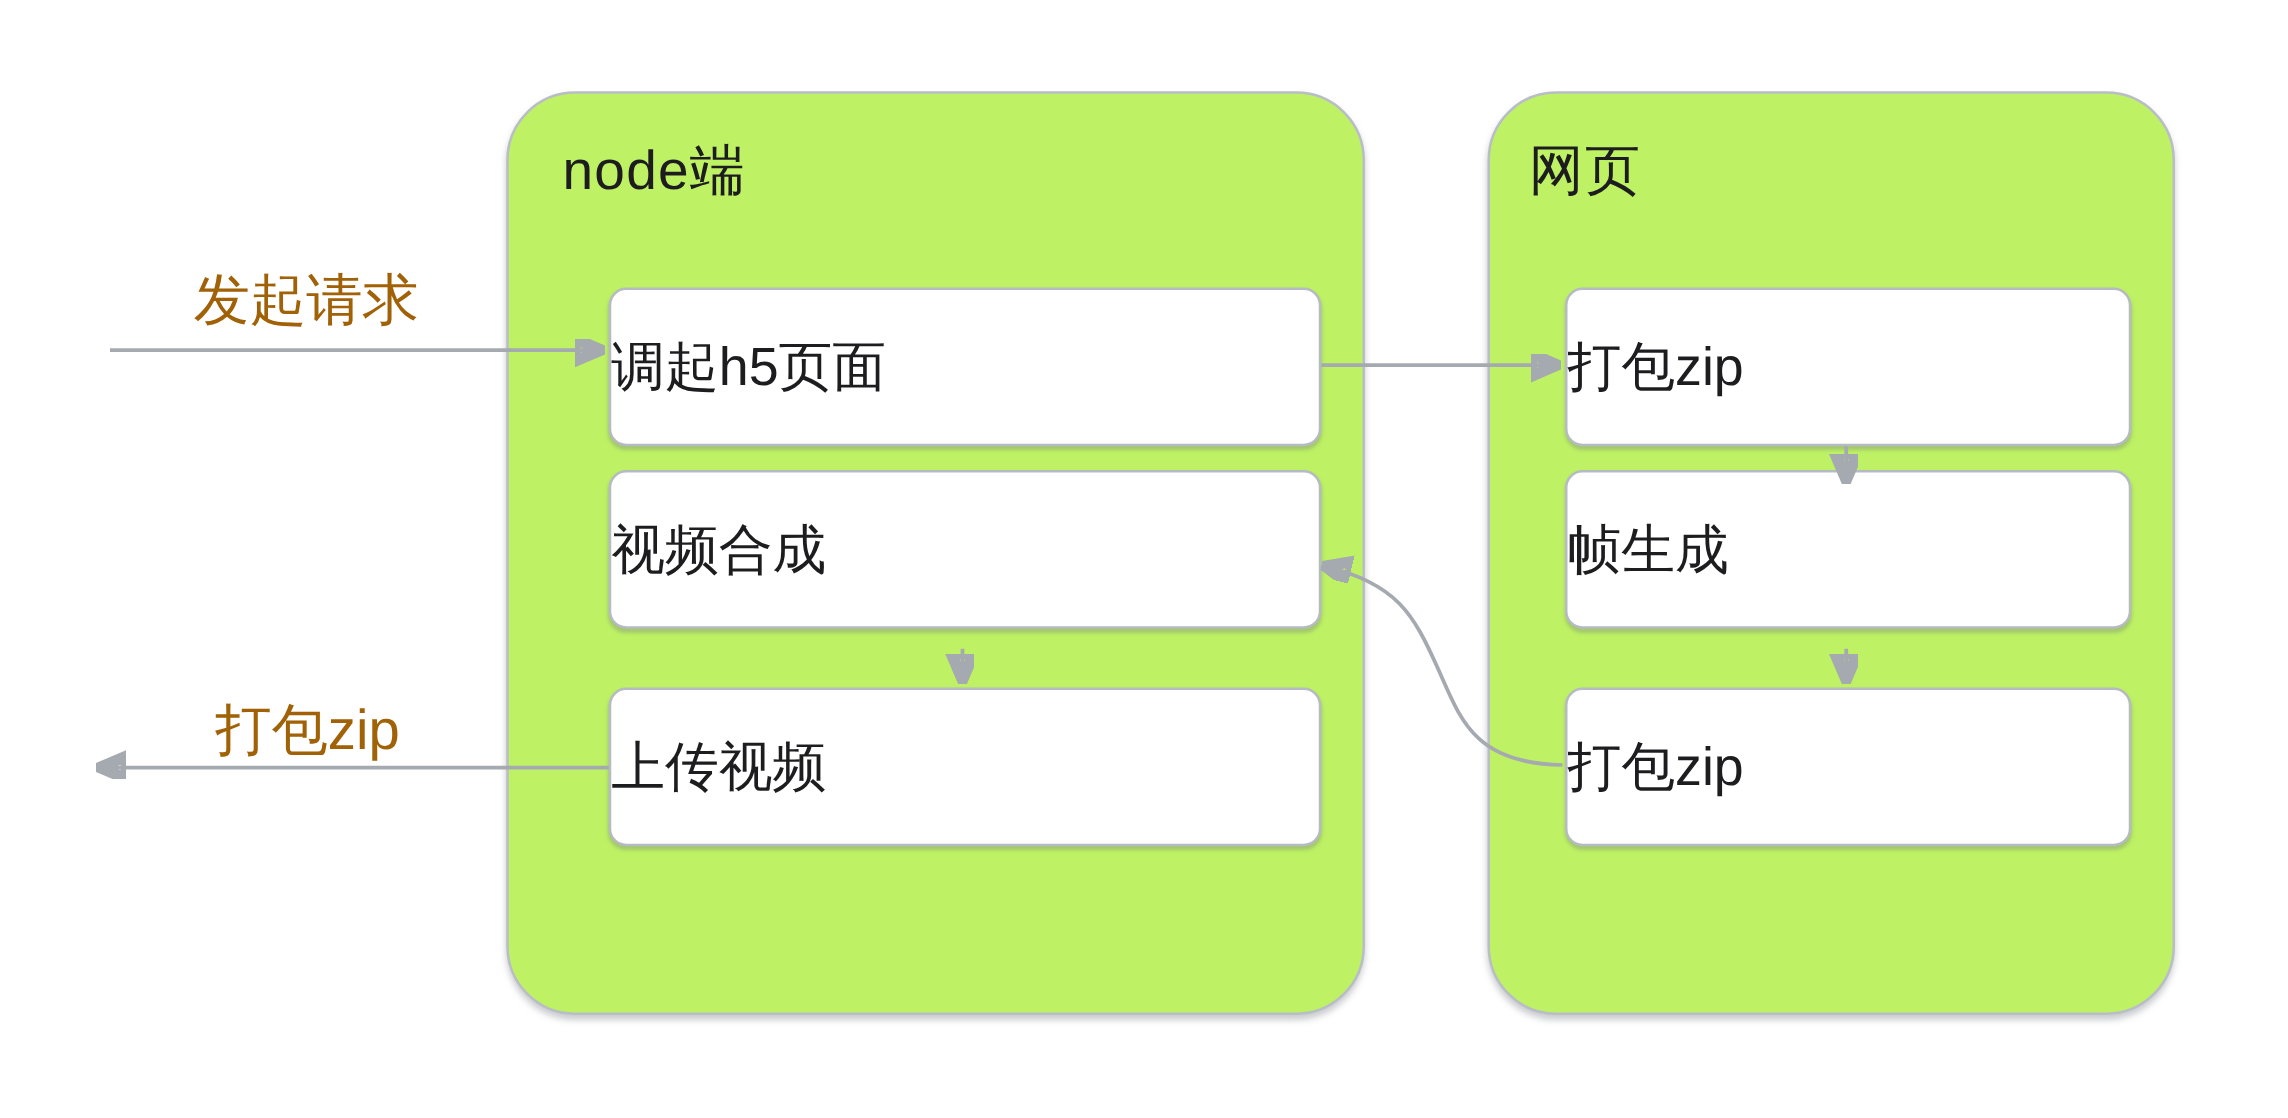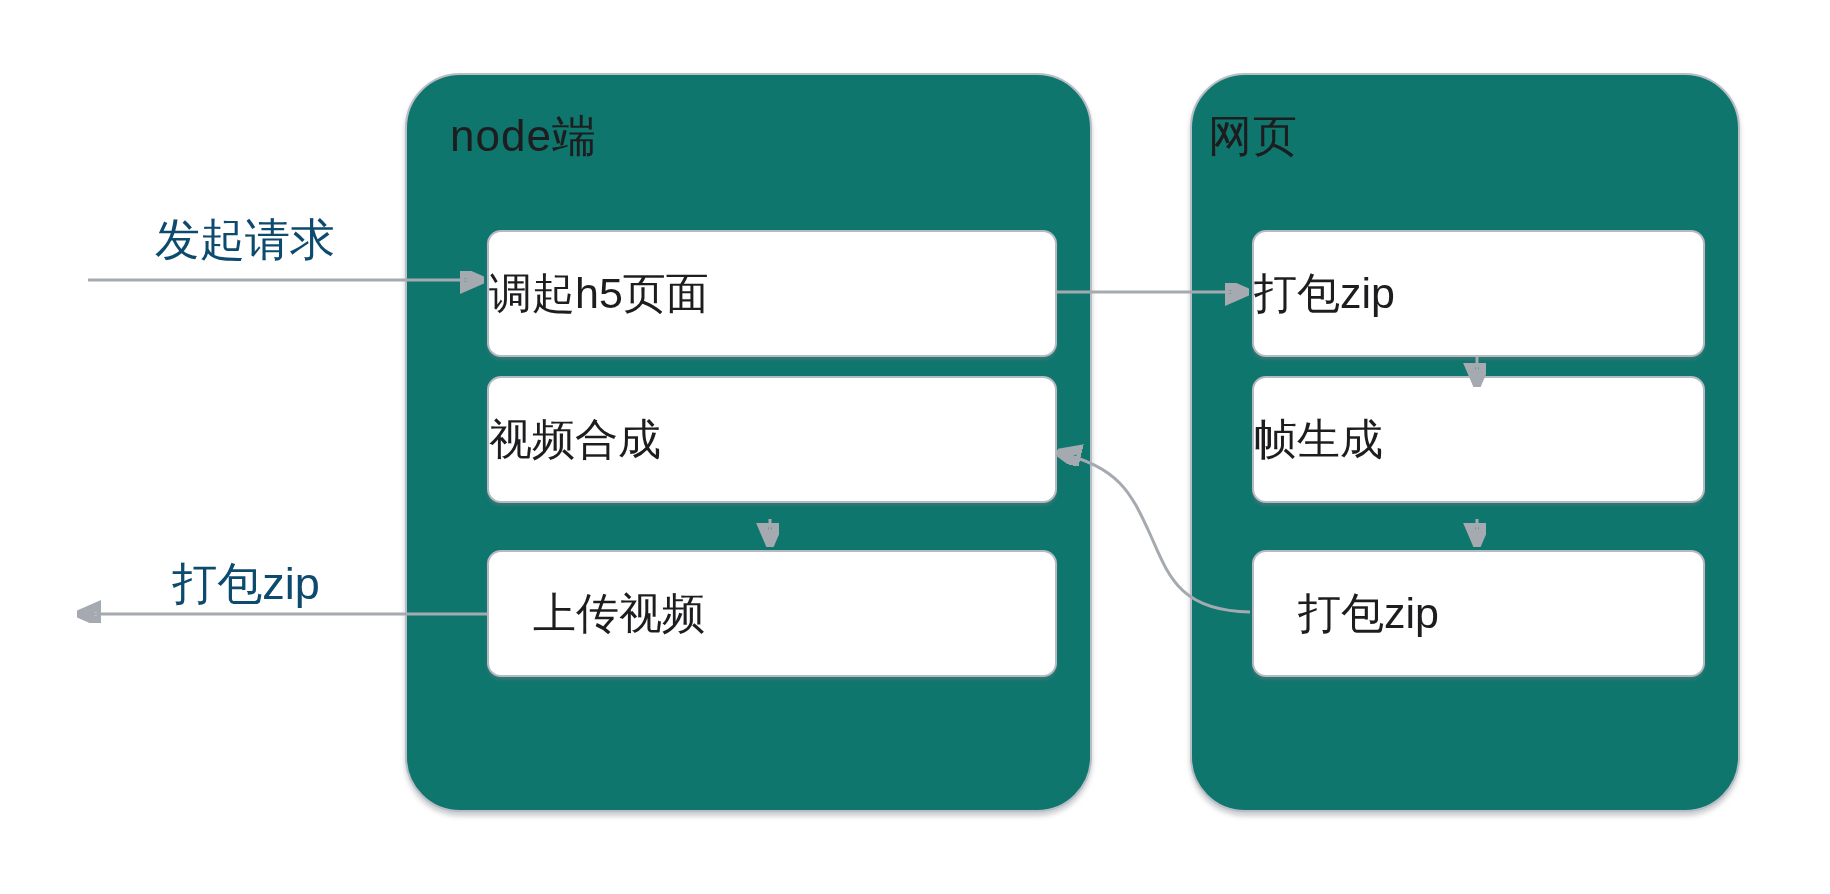--- a/index.html
+++ b/index.html
@@ -1,37 +1,37 @@
 <!DOCTYPE html>
 <html><head>
 <meta charset="utf-8">
 <style>
   html,body{margin:0;padding:0;background:#ffffff;}
   body{font-family:"Liberation Sans","DejaVu Sans",sans-serif;}
   .canvas{position:relative;width:1830px;height:894px;background:#ffffff;overflow:hidden;}
 
-  .grp{position:absolute;box-sizing:border-box;background:#0f766e;border:2px solid #b8bdc6;
+  .grp{position:absolute;box-sizing:border-box;background:#bef264;border:2px solid #b8bdc6;
        border-radius:55px;box-shadow:0 4px 5px rgba(105,110,120,.35);}
   .grp-node{left:405px;top:73px;width:687px;height:739px;}
   .grp-web{left:1190px;top:73px;width:550px;height:739px;}
 
   .grp-title{position:absolute;font-size:44px;font-weight:300;color:#1d1d1f;
              letter-spacing:1px;white-space:nowrap;}
   .grp-node .grp-title{left:43px;top:32px;}
-  .grp-web .grp-title{left:16px;top:32px;text-align:center;}
+  .grp-web .grp-title{left:31px;top:32px;text-align:center;}
 
   .fbox{position:absolute;box-sizing:border-box;background:#ffffff;border:2px solid #b5bac3;
         border-radius:14px;box-shadow:0 3px 3px rgba(115,120,130,.35);
         display:flex;align-items:center;justify-content:flex-start;
         font-size:43px;font-weight:300;color:#1d1d1f;white-space:nowrap;}
   .grp-node .fbox{left:80px;width:570px;height:127px;}
   .grp-web  .fbox{left:60px;width:453px;height:127px;}
-  .row1{top:155px;} .row2{top:301px;} .row3{top:475px;padding-left:44px;}
+  .row1{top:155px;} .row2{top:301px;} .row3{top:475px;}
 
-  .edge-label{position:absolute;font-size:45px;font-weight:300;color:#0c4a6e;
+  .edge-label{position:absolute;font-size:45px;font-weight:300;color:#a16207;
               text-align:center;white-space:nowrap;}
   .lbl-request{left:129px;top:210px;width:232px;}
   .lbl-return{left:111px;top:554px;width:270px;}
 
   svg.arrows{position:absolute;left:0;top:0;pointer-events:none;}
   svg.arrows line, svg.arrows path{stroke:#a5a9b0;stroke-width:3;fill:none;}
 </style>
 </head>
 <body>
 

